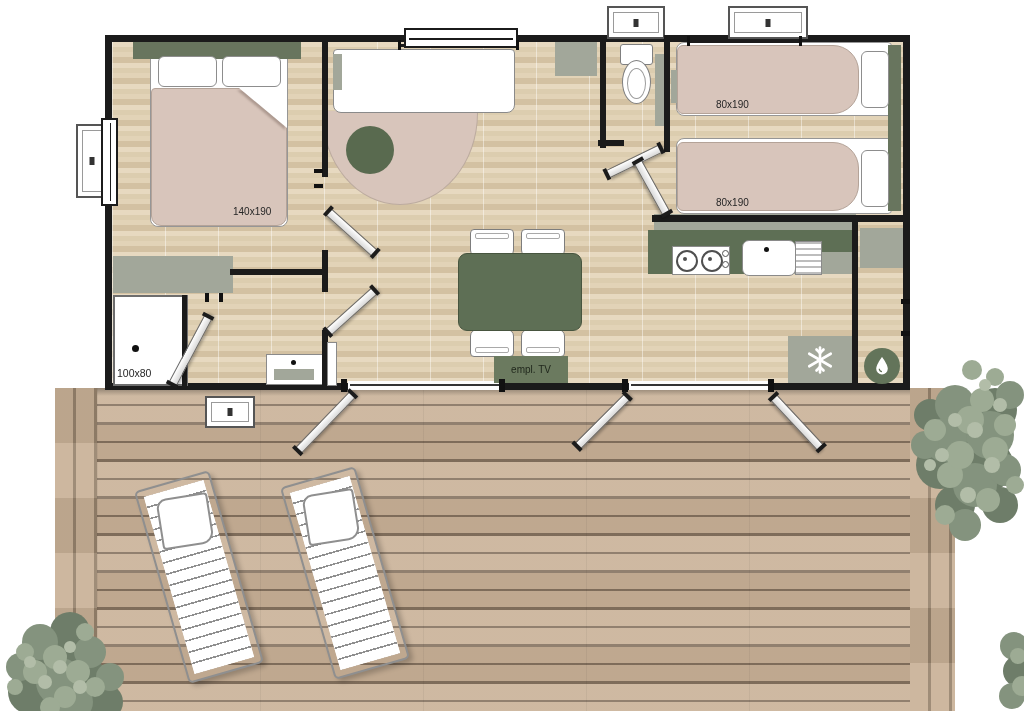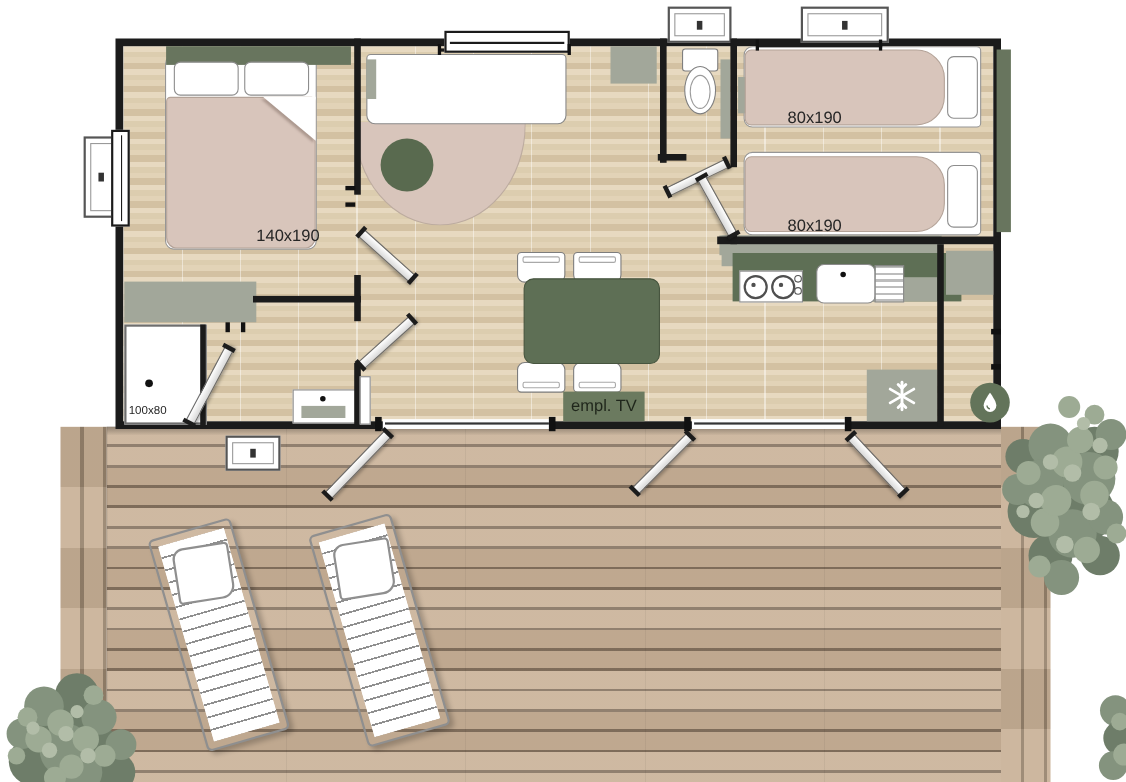--- a/index.html
+++ b/index.html
@@ -35,22 +35,22 @@
 
   
   .leaf{height:7px;background:linear-gradient(180deg,#ffffff,#d8d8d8);border:1px solid #6b6b6b;
         border-radius:2px;z-index:11;box-shadow:2px 2px 3px rgba(0,0,0,0.28);}
   .leaf::before,.leaf::after{content:"";position:absolute;top:-3px;width:4px;height:12px;background:#1c1c1c;}
   .leaf::before{left:-2px}.leaf::after{right:-2px}
 
   
   .white-box{background:#fff;border:1.5px solid #8a8a8a;z-index:6;}
   .gray-box{background:var(--gray_furniture,#a2a79a);z-index:6;}
-  .olive-box{background:var(--olive,#5e6f55);z-index:6;margin-left:18px;}
-  .label{z-index:12;font-size:15px;color:#262626;white-space:nowrap;}
+  .olive-box{background:var(--olive,#5e6f55);z-index:6;}
+  .label{z-index:12;font-size:10px;color:#262626;white-space:nowrap;}
 
   
   .mattress{background:#fff;border:1.5px solid #969696;border-radius:8px;z-index:5;}
   .pillow{background:#fff;border:1.5px solid #8d8d8d;border-radius:6px;z-index:7;}
   .duvet{background:var(--pink,#d8c5bb);border:1px solid #b4a398;z-index:6;}
   .duvet-master{border-radius:4px 4px 10px 10px;}
   .duvet-master::after{content:"";position:absolute;right:-1px;top:-1px;width:0;height:0;
       border-left:48px solid transparent;border-top:40px solid #ffffff;
       filter:drop-shadow(-2px 2px 1px rgba(120,100,90,0.45));}
   .duvet-twin{border-radius:6px 26px 26px 6px;}

